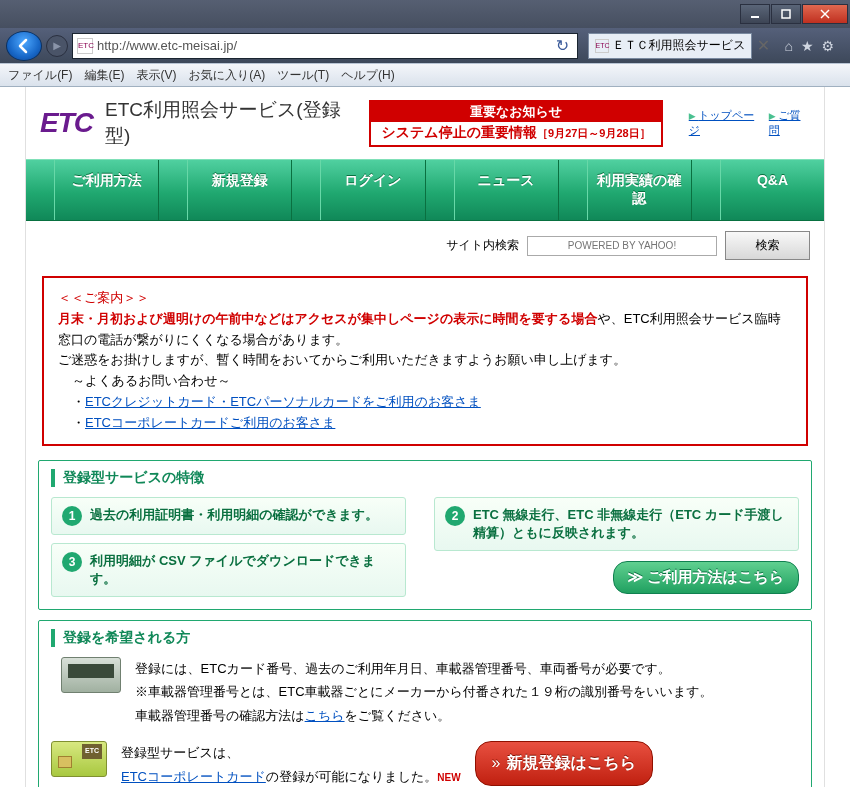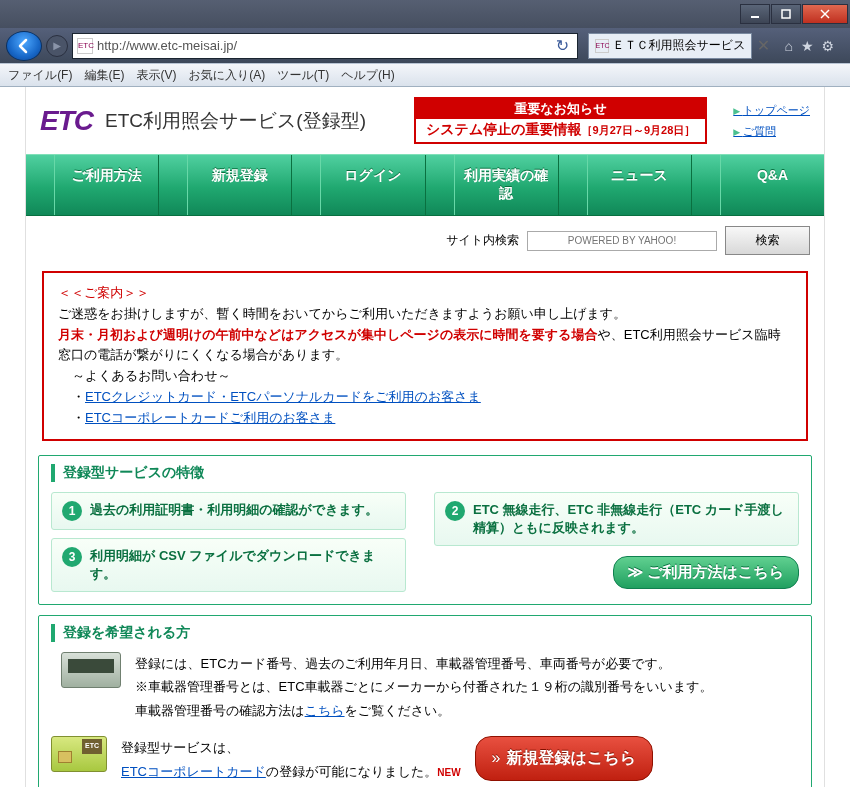--- a/index.html
+++ b/index.html
@@ -170,21 +170,21 @@
 }
 .alert-body {
   color:#d00000;
   font-size:14px;
   font-weight:bold;
   white-space:nowrap;
 }
 .alert-body .dates { font-size:11px; }
 .header-links {
   display:flex;
-  flex-direction:column;
+  flex-direction:row;
   gap:6px;
   margin-left:14px;
   font-size:11px;
 }
 .header-links a { color:#0050c0; text-decoration:underline; cursor:pointer; }
 .header-links a::before { content:"▶ "; color:#4ac090; font-size:9px; }
 
 .main-nav {
   display:flex;
   background: linear-gradient(to bottom, #50d0a0 0%, #20a870 55%, #108858 100%);
@@ -440,35 +440,35 @@
         <div class="header-links">
           <a>トップページ</a>
           <a>ご質問</a>
         </div>
       </div>
 
       <nav class="main-nav">
         <div class="nav-item">ご利用方法</div>
         <div class="nav-item">新規登録</div>
         <div class="nav-item">ログイン</div>
+        <div class="nav-item">ニュース</div>
         <div class="nav-item">利用実績の確認</div>
-        <div class="nav-item">ニュース</div>
         <div class="nav-item">Q&amp;A</div>
       </nav>
 
       <div class="search-row">
         <span>サイト内検索</span>
         <input type="text" placeholder="POWERED BY YAHOO!" style="">
         <button class="search-btn">検索</button>
       </div>
 
       <div class="notice-box">
         <div class="guide-head">＜＜ご案内＞＞</div>
+        <div><span class="red">月末・月初および週明けの午前中などはアクセスが集中しページの表示に時間を要する場合</span><span>や、ETC利用照会サービス臨時窓口の電話が繋がりにくくなる場合があります。</span></div>
         <div>ご迷惑をお掛けしますが、暫く時間をおいてからご利用いただきますようお願い申し上げます。</div>
-        <div><span class="red">月末・月初および週明けの午前中などはアクセスが集中しページの表示に時間を要する場合</span><span>や、ETC利用照会サービス臨時窓口の電話が繋がりにくくなる場合があります。</span></div>
         <div class="indent">～よくあるお問い合わせ～</div>
         <div class="indent">・<a>ETCクレジットカード・ETCパーソナルカードをご利用のお客さま</a></div>
         <div class="indent">・<a>ETCコーポレートカードご利用のお客さま</a></div>
       </div>
 
       <div class="section">
         <div class="section-head">登録型サービスの特徴</div>
         <div class="features-row">
           <div style="display:flex; flex-direction:column; gap:8px;">
             <div class="feature left">

